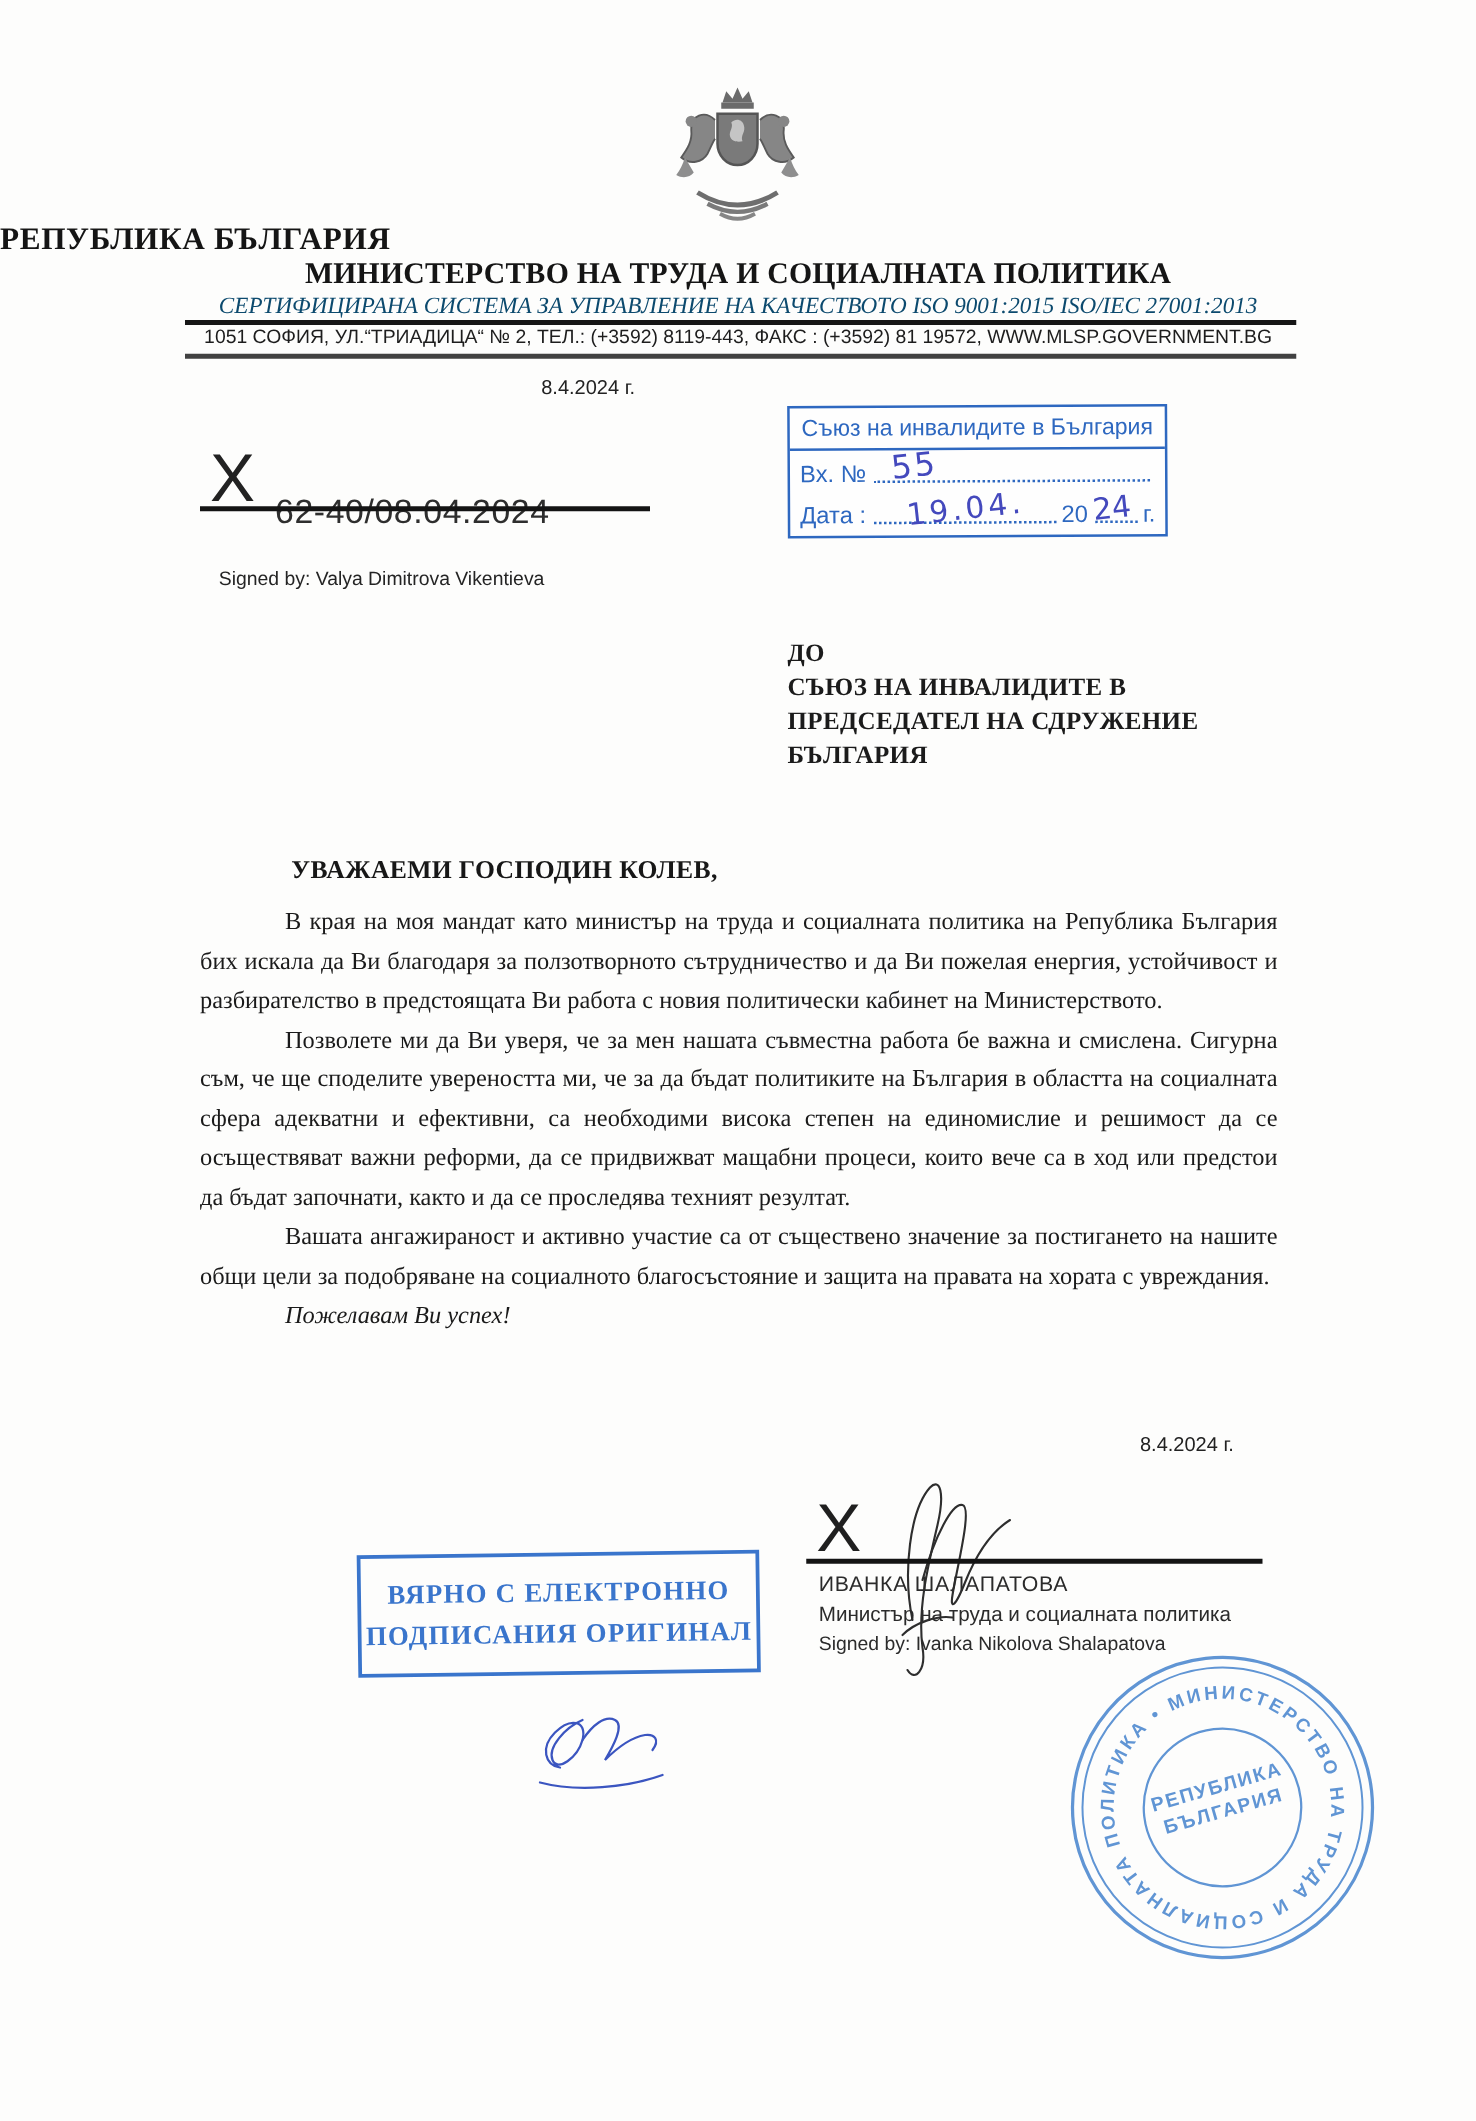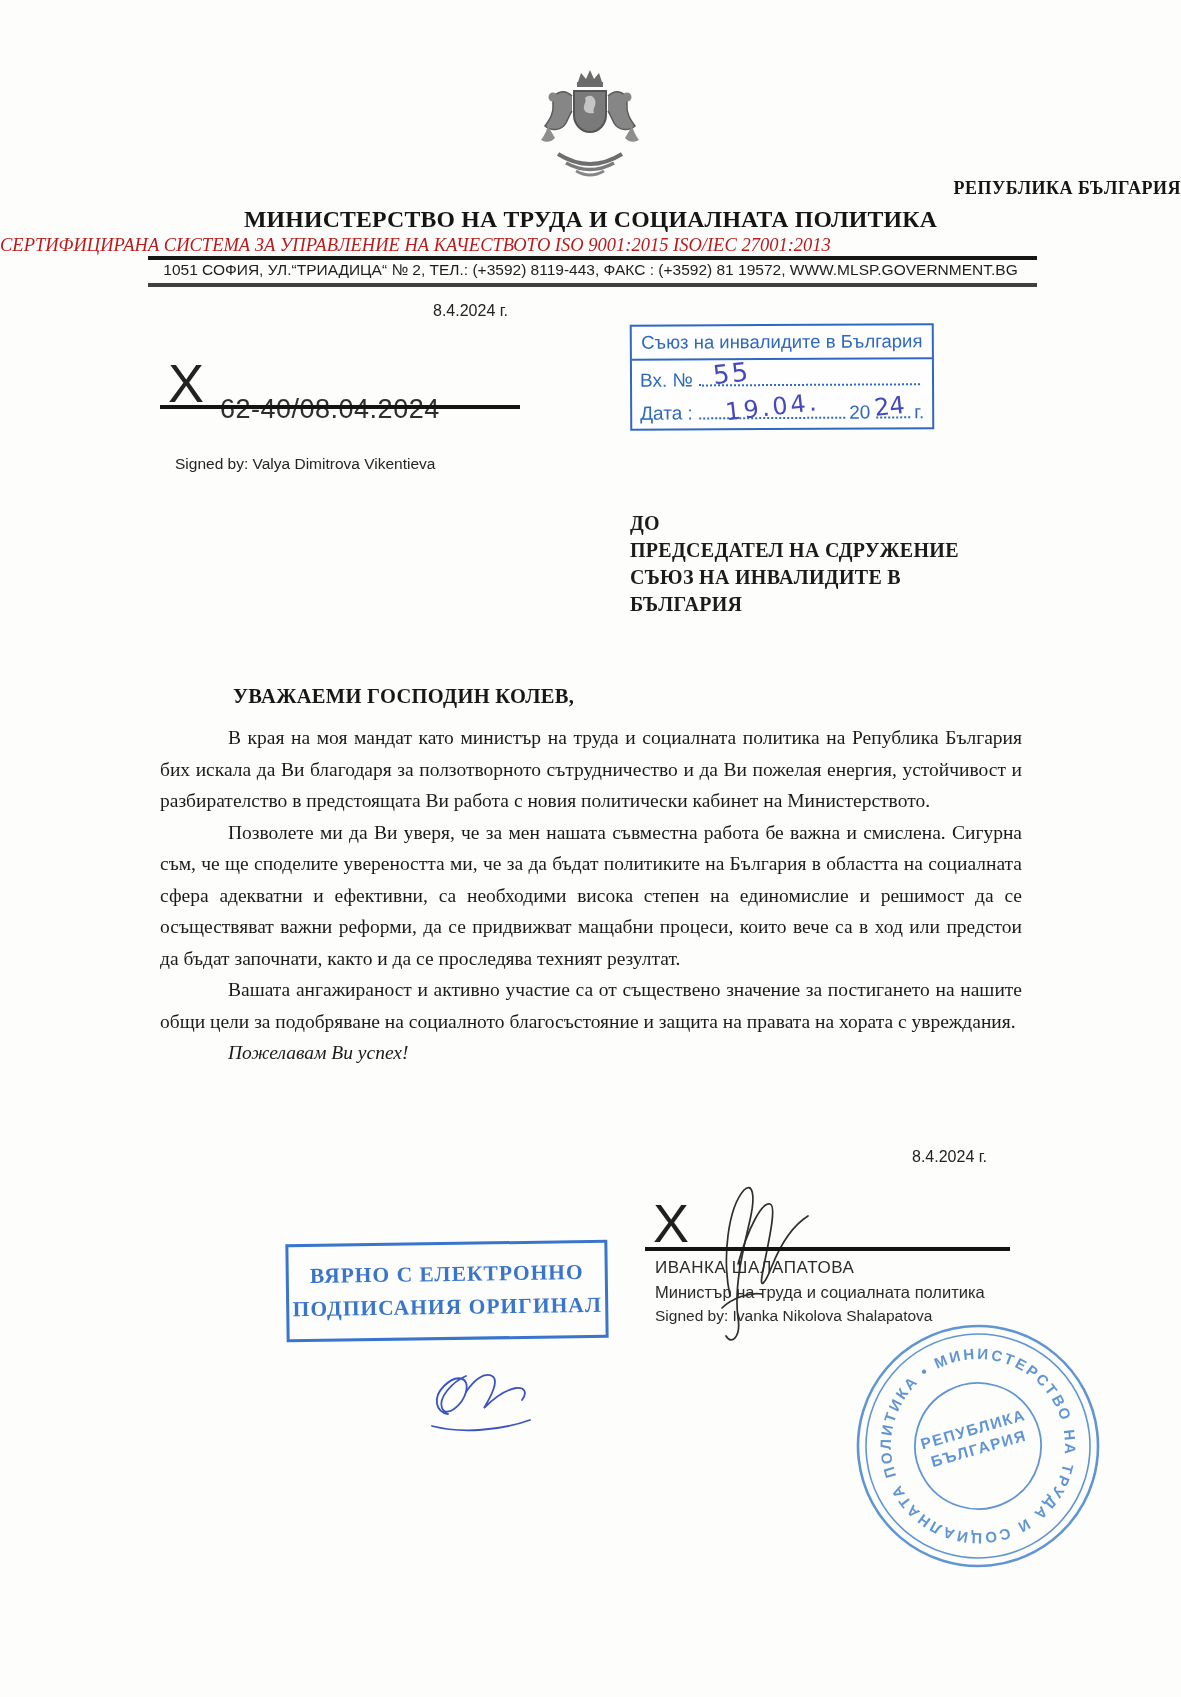--- a/index.html
+++ b/index.html
@@ -4,31 +4,31 @@
 <style>
   html,body{margin:0;padding:0;background:#e8e8e6;}
   .page{
     position:relative;width:1181px;height:1697px;margin:0 auto;
     background:#fdfdfc;overflow:hidden;
     font-family:"Liberation Serif", serif;color:#1c1c1c;
   }
   
   .emblem{position:absolute;left:528px;top:64px;width:124px;height:120px;}
   .hdr-country{
-    position:absolute;left:0;top:178px;width:100%;text-align:right;
-    font-weight:bold;font-size:18px;letter-spacing:.5px;color:#151515;
+    position:absolute;left:0;top:178px;width:100%;text-align:left;
+    font-weight:bold;font-size:25px;letter-spacing:.5px;color:#151515;
   }
   .hdr-ministry{
     position:absolute;left:0;top:206px;width:100%;text-align:center;
     font-weight:bold;font-size:24px;letter-spacing:.2px;color:#151515;
     transform:scaleX(.99);
   }
   .hdr-cert{
-    position:absolute;left:0;top:235px;width:100%;
-    font-style:italic;font-size:18.5px;color:#b91c1c;
+    position:absolute;left:0;top:235px;width:100%;text-align:center;
+    font-style:italic;font-size:18.5px;color:#0c4a6e;
   }
   .rule1{position:absolute;left:148px;top:256px;width:889px;height:4px;background:#161616;}
   .hdr-address{
     position:absolute;left:0;top:261px;width:100%;text-align:center;
     font-family:"Liberation Sans", sans-serif;font-size:15.5px;color:#1d1d1d;
   }
   .rule2{position:absolute;left:148px;top:283px;width:889px;height:4px;background:#2c2c2c;opacity:.9;}
   
   .date-top{
     position:absolute;left:433px;top:302px;
@@ -180,22 +180,22 @@
       <span class="lbl">20</span>
       <span class="leader small">
         <span class="hand h24">24</span>
       </span>
       <span class="lbl">г.</span>
     </div>
   </div>
 
   <div class="recipient">
     <div>ДО</div>
+    <div>СЪЮЗ НА ИНВАЛИДИТЕ В</div>
     <div>ПРЕДСЕДАТЕЛ НА СДРУЖЕНИЕ</div>
-    <div>СЪЮЗ НА ИНВАЛИДИТЕ В</div>
     <div>БЪЛГАРИЯ</div>
   </div>
 
   <div class="salutation">УВАЖАЕМИ ГОСПОДИН КОЛЕВ,</div>
   <div class="body-text">
     <p>В края на моя мандат като министър на труда и социалната политика на Република България бих искала да Ви благодаря за ползотворното сътрудничество и да Ви пожелая енергия, устойчивост и разбирателство в предстоящата Ви работа с новия политически кабинет на Министерството.</p>
     <p>Позволете ми да Ви уверя, че за мен нашата съвместна работа бе важна и смислена. Сигурна съм, че ще споделите увереността ми, че за да бъдат политиките на България в областта на социалната сфера адекватни и ефективни, са необходими висока степен на единомислие и решимост да се осъществяват важни реформи, да се придвижват мащабни процеси, които вече са в ход или предстои да бъдат започнати, както и да се проследява техният резултат.</p>
     <p>Вашата ангажираност и активно участие са от съществено значение за постигането на нашите общи цели за подобряване на социалното благосъстояние и защита на правата на хората с увреждания.</p>
     <p class="closing">Пожелавам Ви успех!</p>
   </div>

